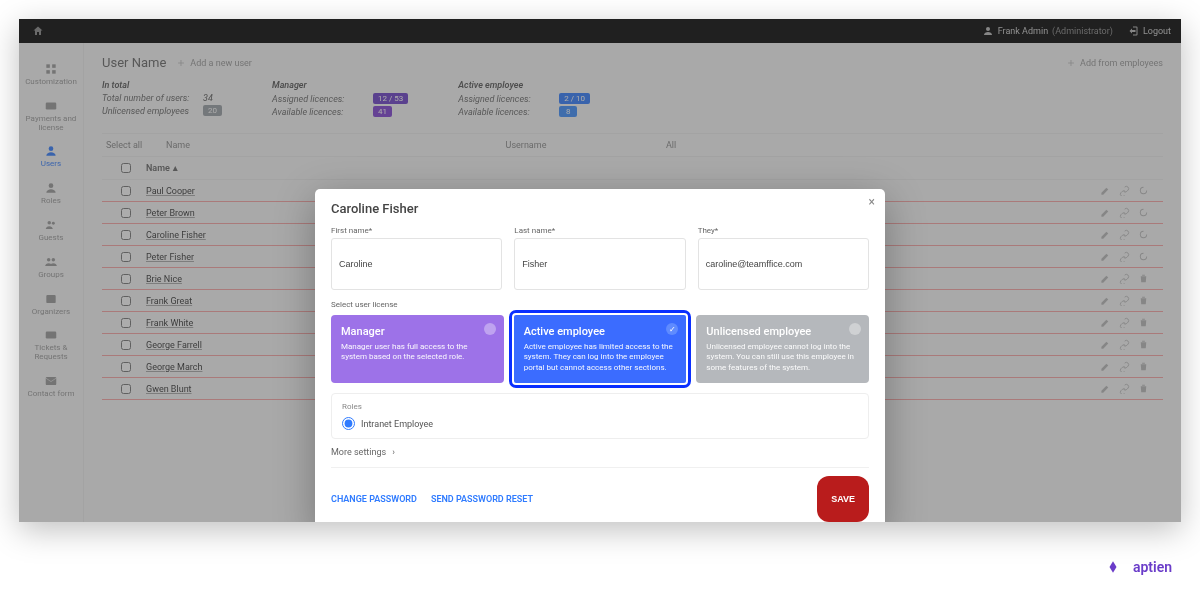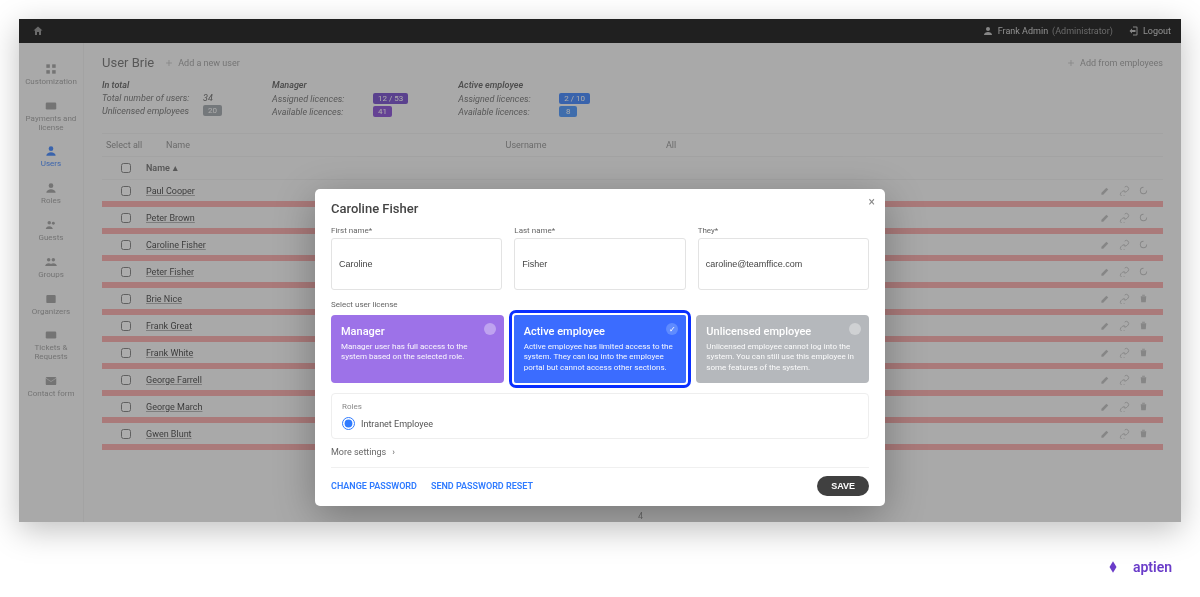--- a/index.html
+++ b/index.html
@@ -29,21 +29,21 @@
   .stats .badge { display:inline-block; font-size:8px; padding:1px 5px; border-radius:2px; color:#fff; min-width:18px; text-align:center;}
   .b-gray{background:#9aa0a6;} .b-purple{background:#6b3cc9;} .b-purple2{background:#7e3fd4;} .b-blue{background:#2f7bff;} .b-blue2{background:#3a8dff;}
   .table-head { display:flex; font-size:9px; color:#888; padding:6px 4px; border-top:1px solid #eee; border-bottom:1px solid #eee; gap:20px;}
   .table-head .selectall{ width:40px; }
   .table-head .name{ width:220px; display:flex; align-items:center; gap:4px;}
   .table-head .username{ width:240px; text-align:center;}
   .table-head .filter{ width:200px; }
   .subhead { display:flex; align-items:center; font-size:9px; color:#666; padding:6px 4px; border-bottom:1px solid #eee;}
   .subhead .chk{ width:40px; display:flex; justify-content:center;}
   .subhead .namecol{ font-weight:600; display:flex; align-items:center; gap:3px;}
-  .rows .row { display:flex; align-items:center; padding:5px 4px; border-bottom:6px solid #fca5a5; font-size:9px; }
+  .rows .row { display:flex; align-items:center; padding:5px 4px; border-bottom:1px solid #fca5a5; font-size:9px; }
   .rows .row .chk{ width:40px; display:flex; justify-content:center;}
   .rows .row .nm{ width:320px; color:#333; text-decoration:underline; text-decoration-color:#aaa;}
   .rows .row .spacer{flex:1;}
   .rows .row .actions{ display:flex; gap:8px; color:#bbb; padding-right:10px;}
   .rows .row .actions svg{width:11px;height:11px;}
   input[type=checkbox]{ width:10px; height:10px; }
   .pagination{ display:flex; align-items:center; justify-content:center; gap:8px; font-size:9px; color:#888; margin-top:10px;}
   .pagination .pg{ width:16px; height:16px; border-radius:50%; display:flex; align-items:center; justify-content:center;}
   .pagination .pg.active{ background:#2f7bff; color:#fff;}
   
@@ -68,21 +68,21 @@
   .card.unlicensed{ background:#b5b8bc; }
   .card.unlicensed .ring{ background:rgba(255,255,255,.35);}
   .roles-box{ border:1px solid #eee; border-radius:4px; padding:8px 10px; margin-bottom:8px;}
   .roles-box .rlbl{ font-size:8px; color:#888; margin-bottom:6px;}
   .roles-box .role-row{ display:flex; align-items:center; gap:6px; font-size:9px; color:#555;}
   .roles-box input[type=radio]{ accent-color:#2f7bff; }
   .more-settings{ font-size:9px; color:#666; display:flex; align-items:center; gap:6px; margin-bottom:10px; cursor:pointer;}
   .modal-footer{ display:flex; align-items:center; border-top:1px solid #f0f0f0; padding-top:8px;}
   .modal-footer .link{ font-size:9px; color:#2f7bff; font-weight:600; margin-right:14px; cursor:pointer;}
   .modal-footer .spacer{flex:1;}
-  .modal-footer .save{ background:#404040; color:#fff; font-size:9px; font-weight:600; border:none; border-radius:12px; padding:5px 14px; cursor:pointer;}
+  .modal-footer .save{ background:#b91c1c; color:#fff; font-size:9px; font-weight:600; border:none; border-radius:12px; padding:18px 14px; cursor:pointer;}
   
   .brand{ position:absolute; bottom:22px; right:28px; font-size:14px; font-weight:600; color:#6a3cc9; display:flex; align-items:center; gap:13px;}
   .brand svg{width:14px;height:14px;}
 </style>
 </head>
 <body>
 
 <div class="app">
   <div class="canvas">
 
@@ -174,21 +174,21 @@
             <svg viewBox="0 0 24 24" fill="currentColor">
               <rect x="3" y="5" width="18" height="14" rx="2"></rect>
               <path d="M3 7l9 6 9-6" fill="none" stroke="#fafafa"></path>
             </svg>
             <span>Contact form</span>
           </div>
       </div>
 
       <div class="main">
         <div class="page-header">
-          <span class="title">User Brie</span>
+          <span class="title">User Name</span>
           <span class="addnew">
             <svg width="10" height="10" viewBox="0 0 24 24" fill="#bbb">
                 <path d="M11 5h2v14h-2z"></path>
                 <path d="M5 11h14v2H5z"></path>
               </svg>
             <span>Add a new user</span>
           </span>
           <div class="spacer"></div>
           <span class="addfrom">
             <svg width="10" height="10" viewBox="0 0 24 24" fill="#bbb">

